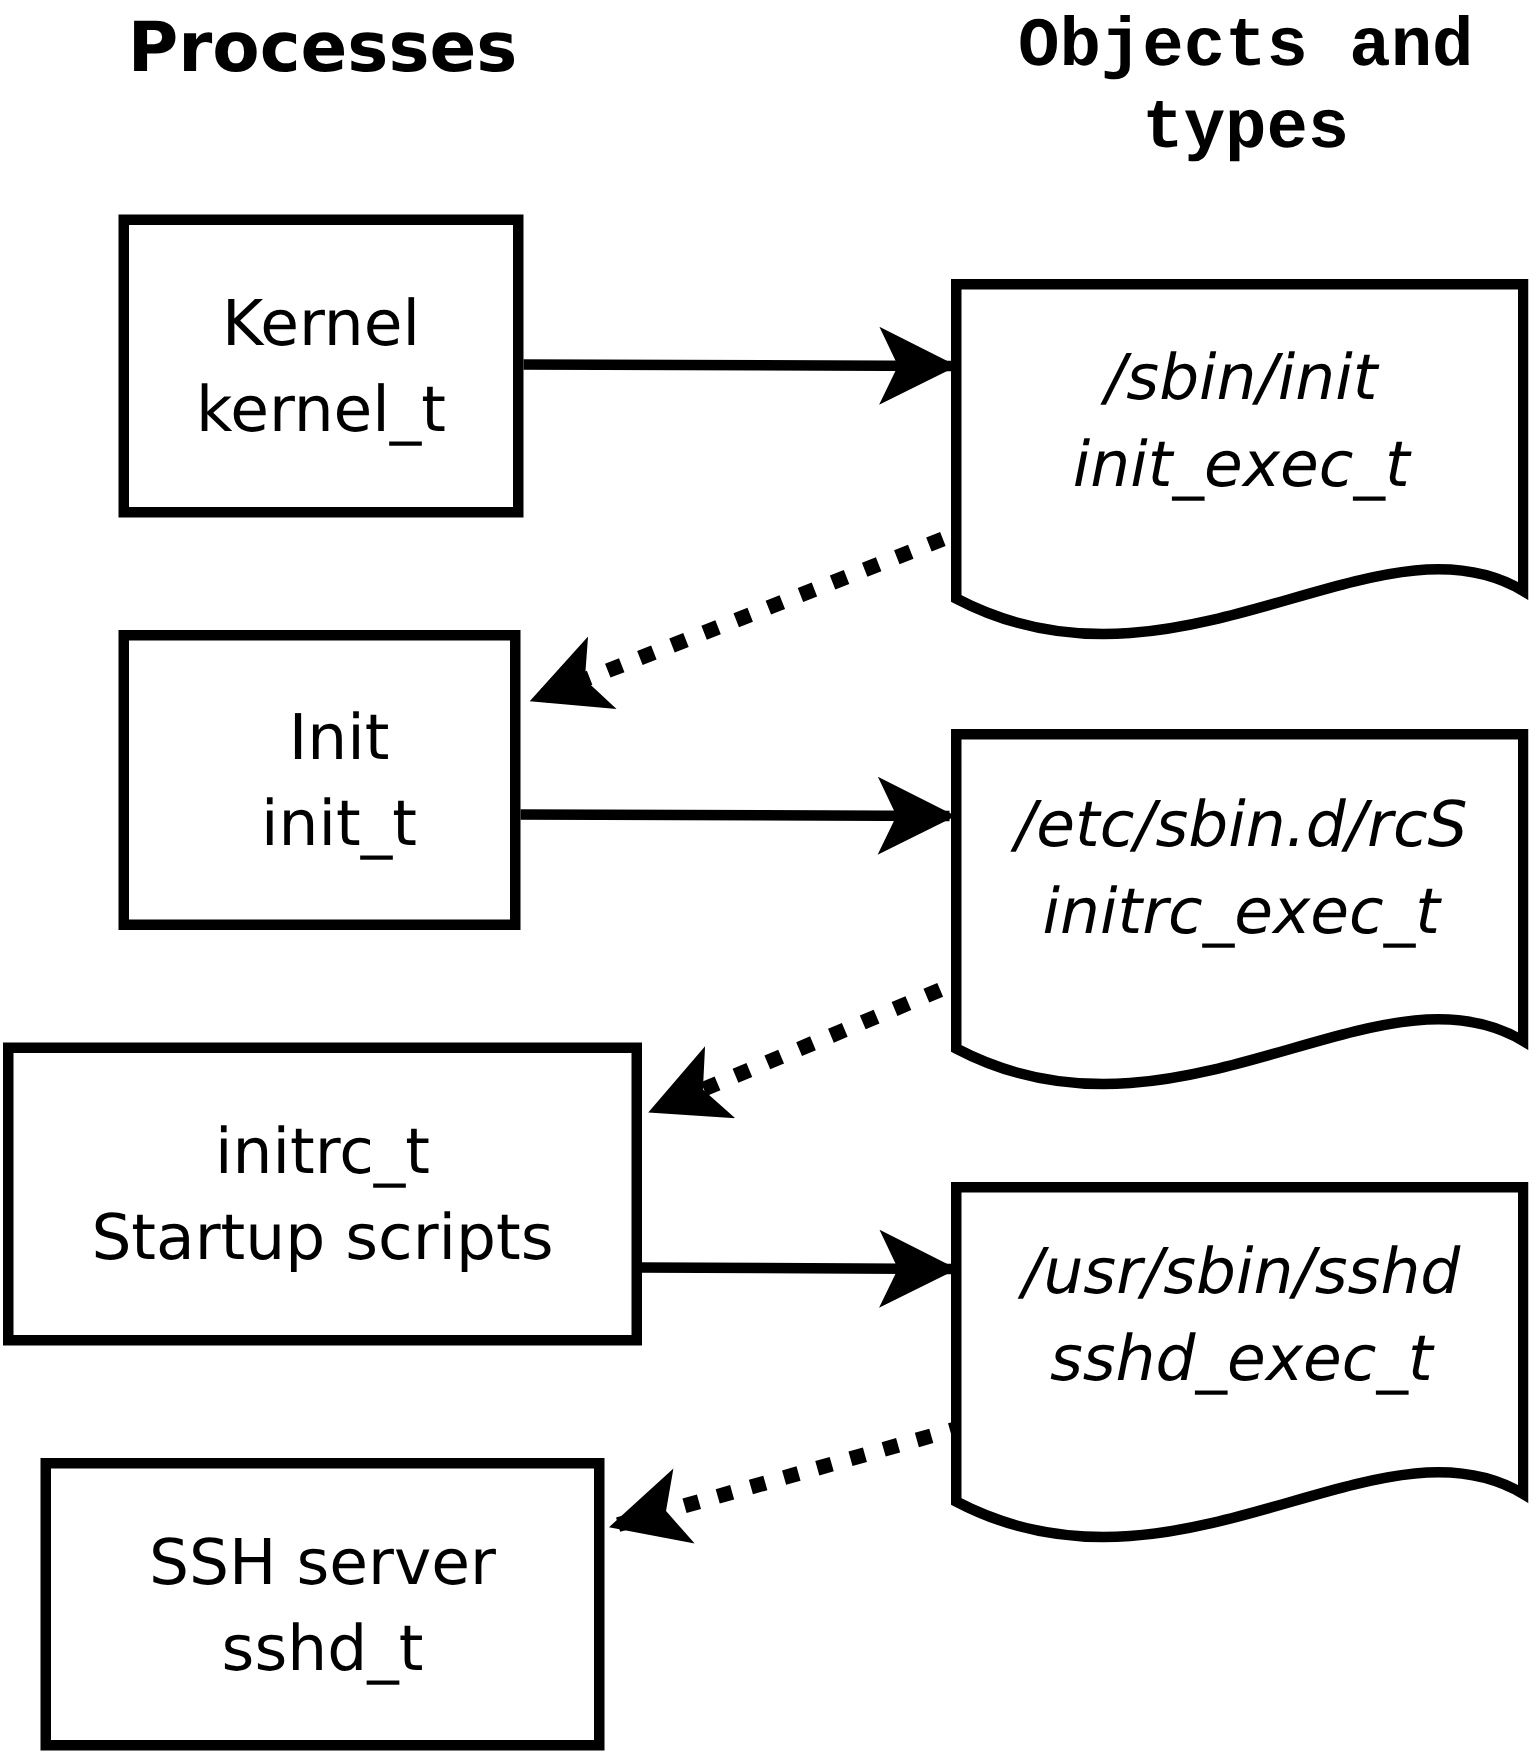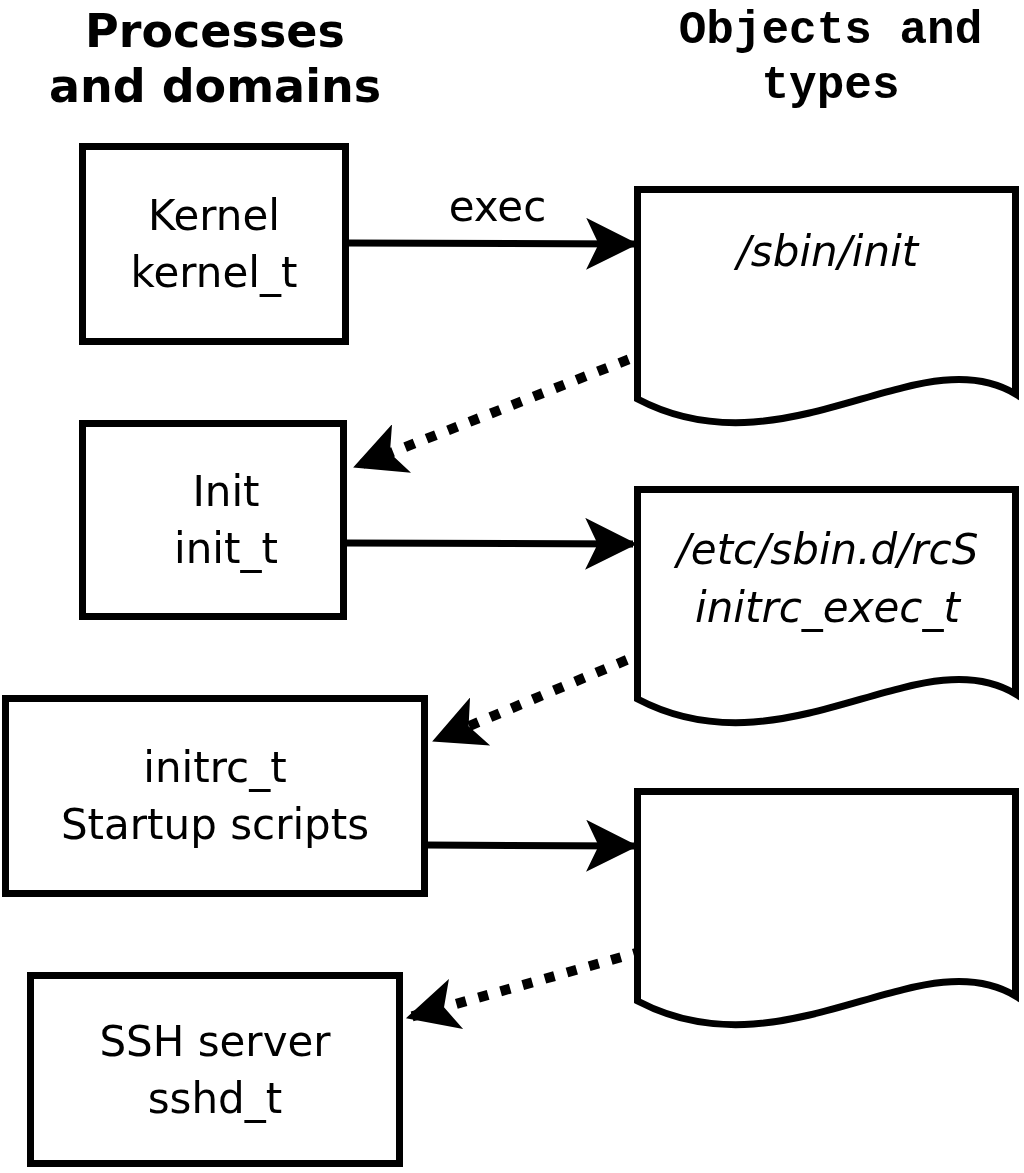--- a/index.html
+++ b/index.html
@@ -97,42 +97,40 @@
     z-index: 3;
   }
 </style>
 </head>
 <body>
 
 <div class="canvas">
 
   <div class="col-header left">
     <div>Processes</div>
-    <div>and domains</div>
   </div>
   <div class="col-header right">
     <div>Objects and</div>
     <div>types</div>
   </div>
 
   <svg class="connectors" viewBox="0 0 1024 1173" xmlns="http://www.w3.org/2000/svg">
     <defs>
       <marker id="head" viewBox="0 0 10 10" refX="9.2" refY="5" markerUnits="userSpaceOnUse" markerWidth="54" markerHeight="52" orient="auto">
         <path d="M 0,0 L 10,5 L 0,10 L 2.4,5 Z"></path>
       </marker>
     </defs>
     <path class="solid" d="M 346,243 L 634,244" marker-end="url(#head)"></path>
     <path class="solid" d="M 344,543 L 633,544" marker-end="url(#head)"></path>
     <path class="solid" d="M 425,845 L 634,846" marker-end="url(#head)"></path>
     <path class="dotted" d="M 650,351 L 357,466" marker-end="url(#head)"></path>
     <path class="dotted" d="M 648,651 L 436,740" marker-end="url(#head)"></path>
     <path class="dotted" d="M 643,951 L 410,1017" marker-end="url(#head)"></path>
   </svg>
 
-  <div class="arrow-label">exec</div>
 
   <div class="pbox kernel">
     <div>Kernel</div>
     <div>kernel_t</div>
   </div>
   <div class="pbox init">
     <div>Init</div>
     <div>init_t</div>
   </div>
   <div class="pbox startup">
@@ -142,27 +140,32 @@
   <div class="pbox ssh">
     <div>SSH server</div>
     <div>sshd_t</div>
   </div>
 
   <svg class="docshape d1" viewBox="0 0 385 255" xmlns="http://www.w3.org/2000/svg">
     <path d="M 3.5,3.5 H 381.5 V 208 C 285,150 150,290 3.5,213 Z"></path>
   </svg>
   <div class="doctext t1">
     <div>/sbin/init</div>
+    <div>init_exec_t</div>
   </div>
 
   <svg class="docshape d2" viewBox="0 0 385 255" xmlns="http://www.w3.org/2000/svg">
     <path d="M 3.5,3.5 H 381.5 V 208 C 285,150 150,290 3.5,213 Z"></path>
   </svg>
   <div class="doctext t2">
     <div>/etc/sbin.d/rcS</div>
     <div>initrc_exec_t</div>
   </div>
 
   <svg class="docshape d3" viewBox="0 0 385 255" xmlns="http://www.w3.org/2000/svg">
     <path d="M 3.5,3.5 H 381.5 V 208 C 285,150 150,290 3.5,213 Z"></path>
   </svg>
+  <div class="doctext t3">
+    <div>/usr/sbin/sshd</div>
+    <div>sshd_exec_t</div>
+  </div>
 
 </div>
 
 </body></html>

